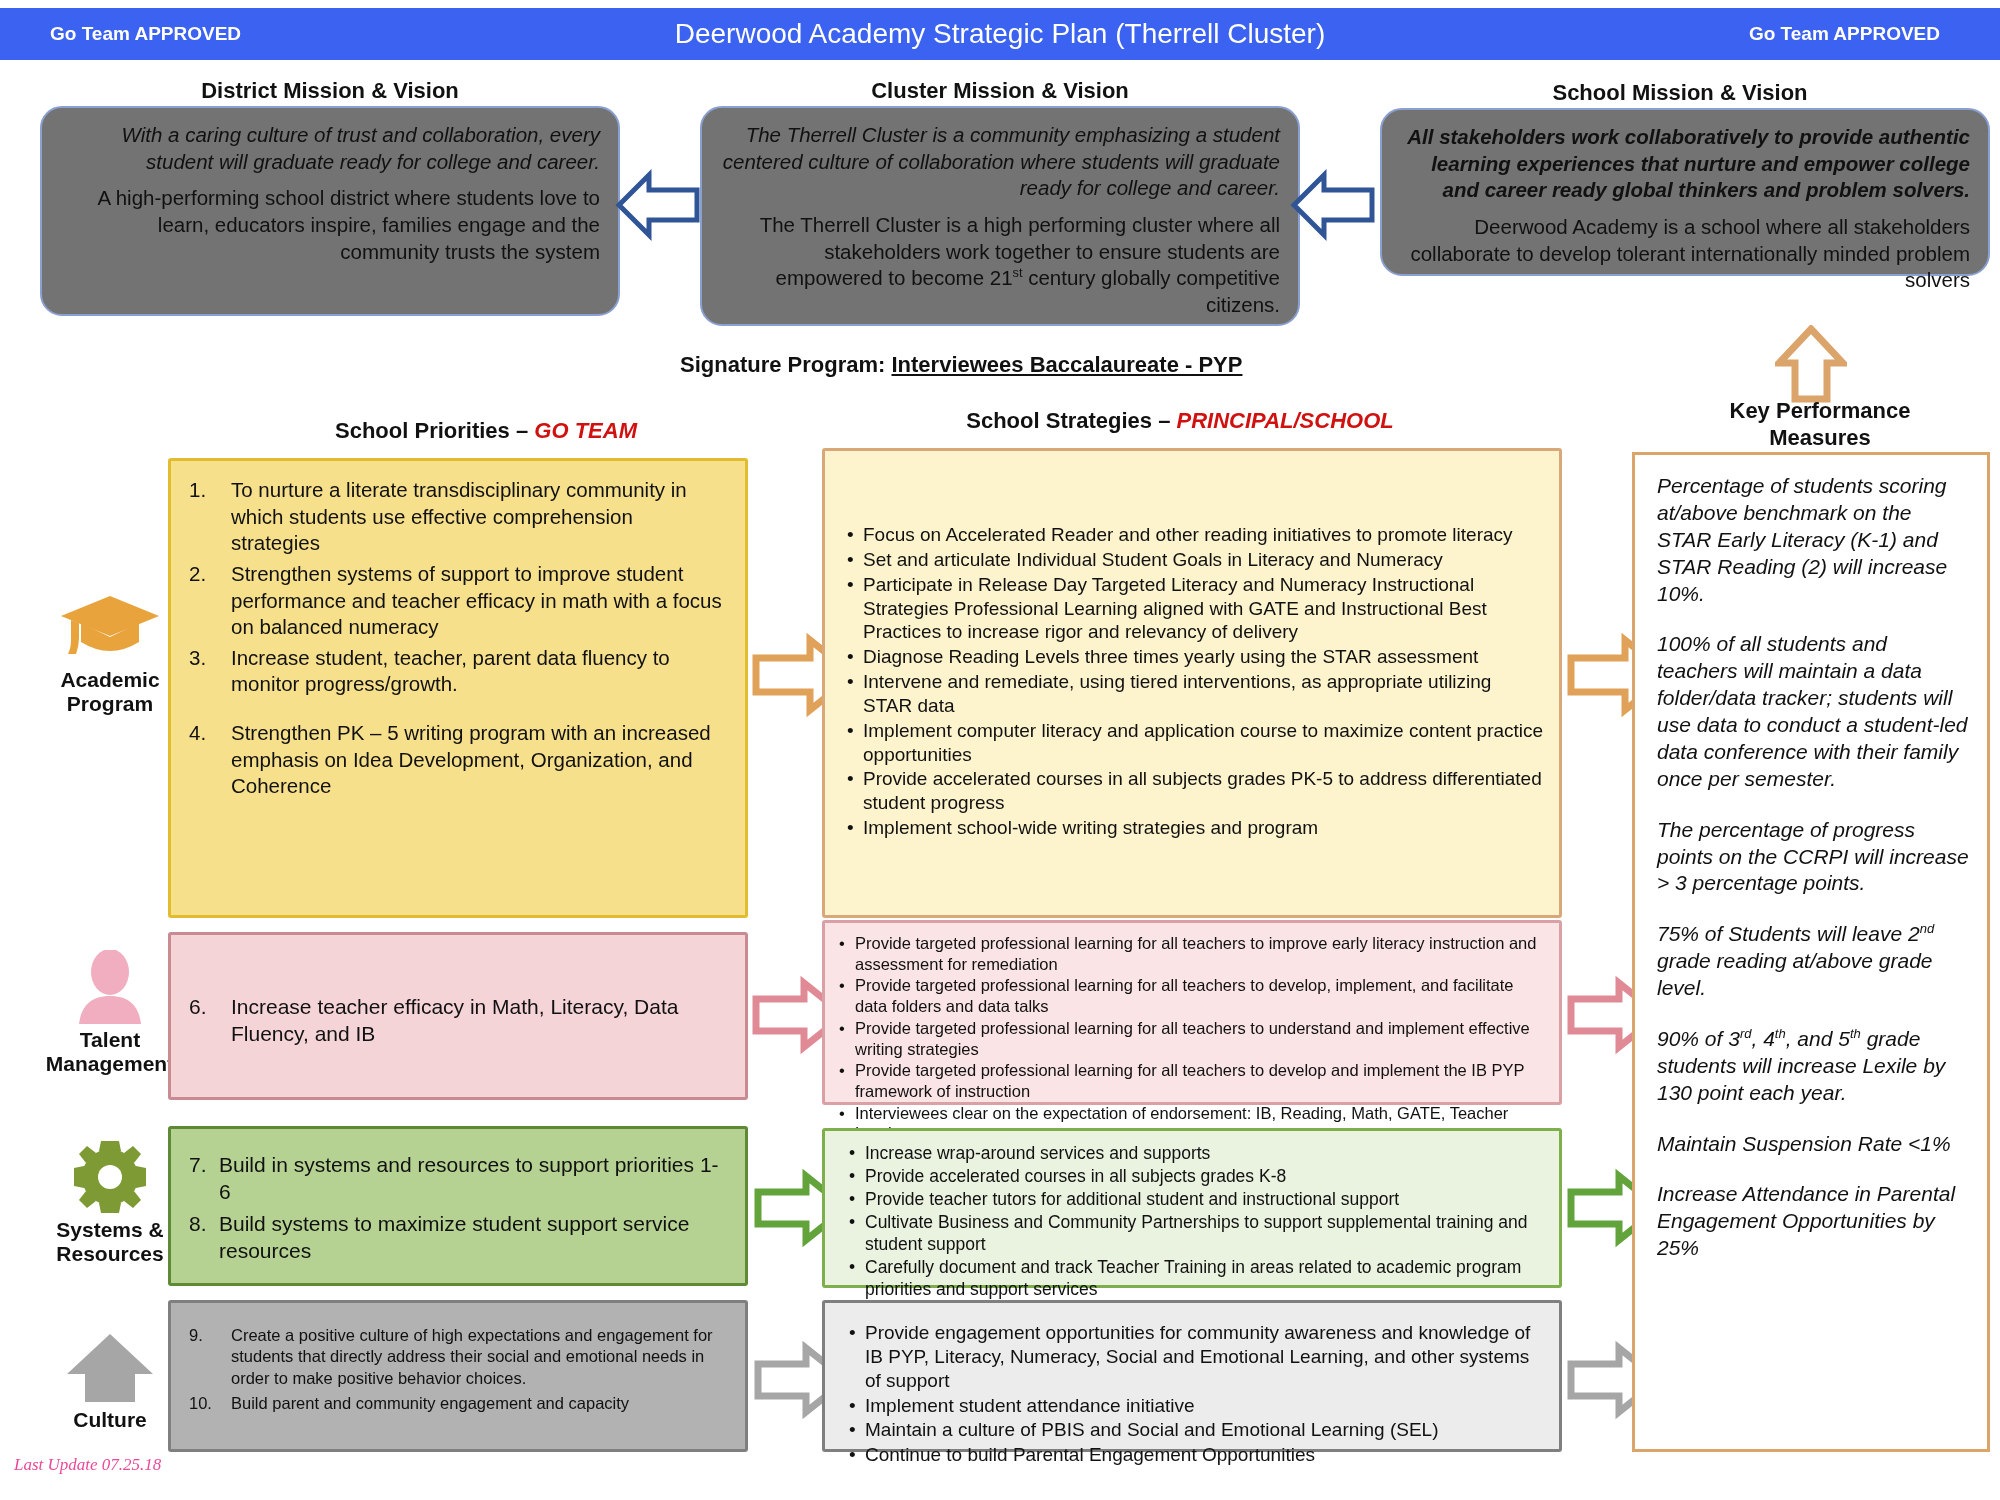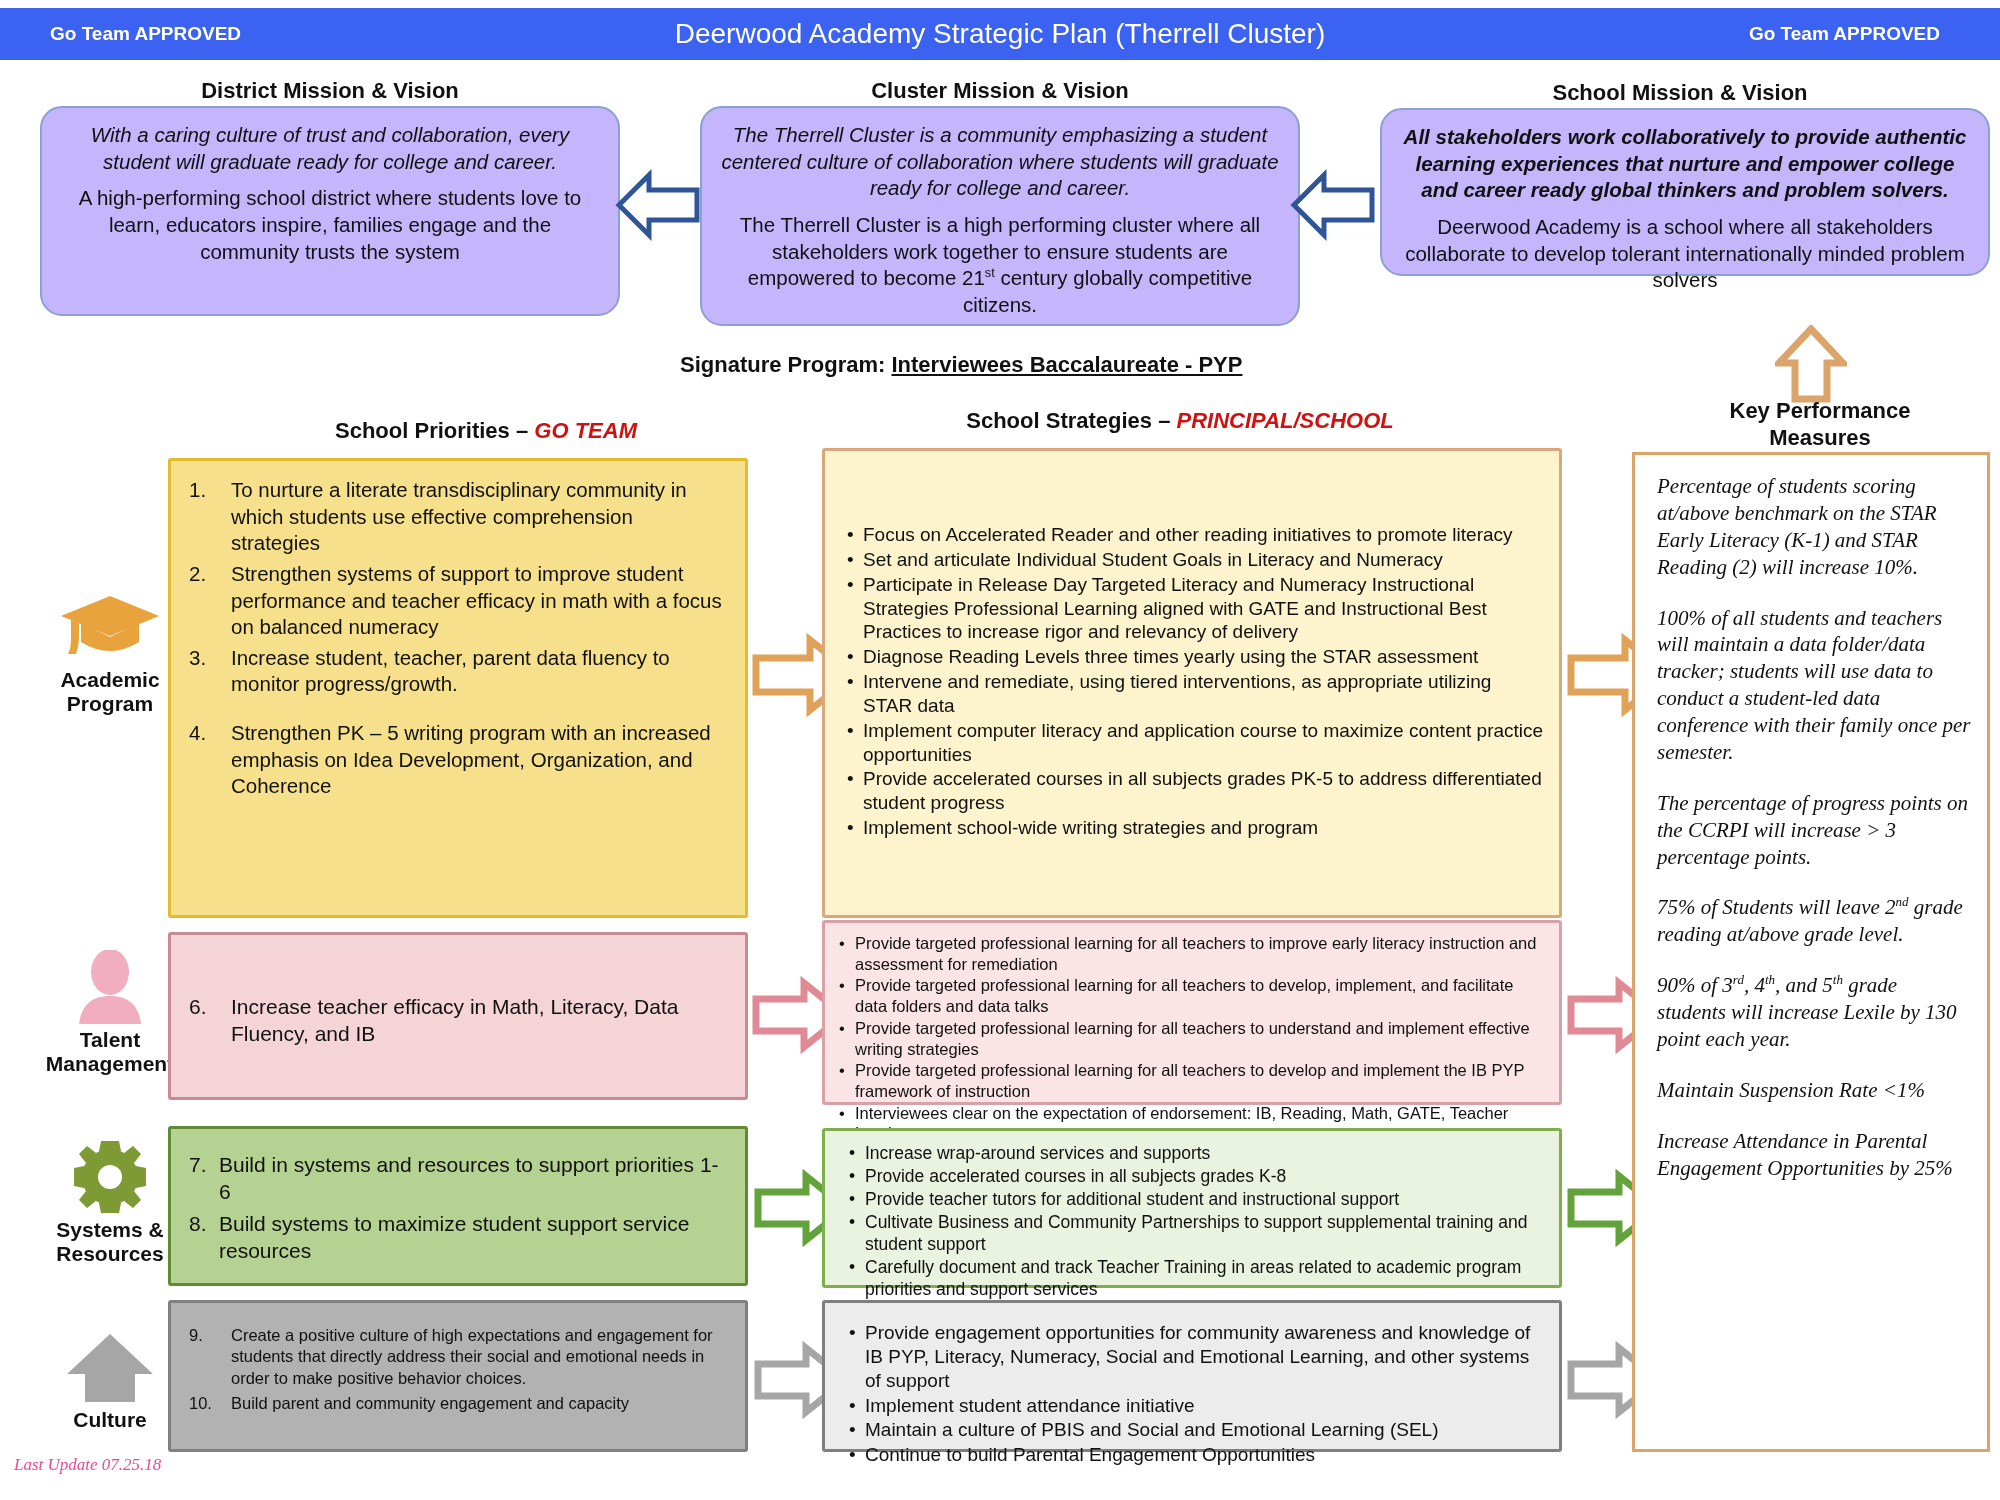--- a/index.html
+++ b/index.html
@@ -29,25 +29,25 @@
   }
   .banner .right{ position:absolute; right:60px; }
 
   
   .mv-title{
     position:absolute; text-align:center; font-weight:bold; font-size:22px;
     color:#111;
   }
   .mv-box{
     position:absolute;
-    background:#c4b5fd;
+    background:#737373;
     border:2px solid #8aa0d0;
     border-radius:22px;
     padding:14px 18px 10px 18px;
-    text-align:center;
+    text-align:right;
     line-height:1.30;
   }
   .mv-box p{ margin:0 0 10px 0; }
   .mv-box p:last-child{ margin-bottom:0; }
   .it{ font-style:italic; font-size:20.5px; }
   .nm{ font-style:normal; font-size:20.5px; }
   .bi{ font-style:italic; font-weight:bold; font-size:20.5px; }
   sup{ font-size:0.62em; vertical-align:super; }
 
   
@@ -112,21 +112,20 @@
   .t-sys-str{ font-size:17.5px; }
   .t-cul-pri{ font-size:16.5px; }
   .t-cul-str{ font-size:19px; }
 
   
   .kpm-panel{
     position:absolute;
     border:3px solid #daa46a;
     background:#ffffff;
     padding:18px 16px 16px 22px;
-    font-family:Liberation Serif, serif;
   }
   .kpm-panel p{
     margin:0 0 24px 0;
     font-style:italic;
     font-size:21px;
     line-height:1.28;
     color:#111;
   }
 
   .footer{

